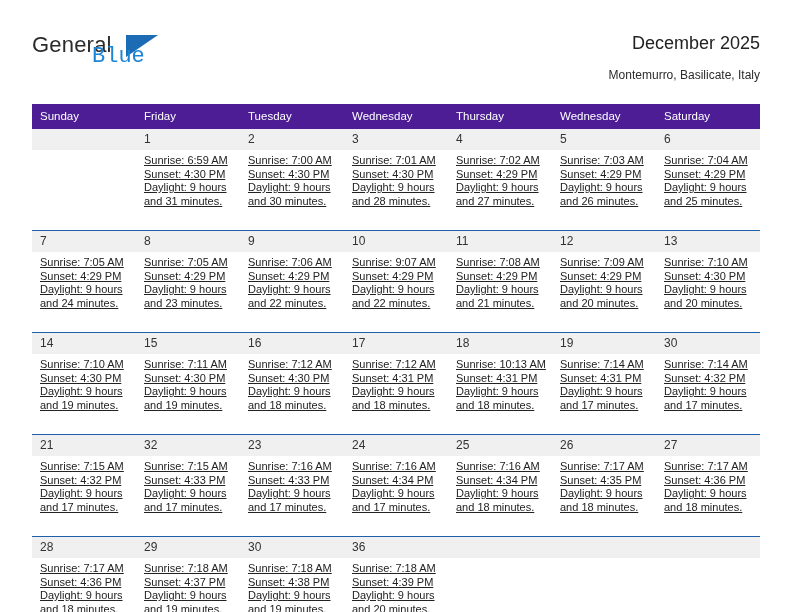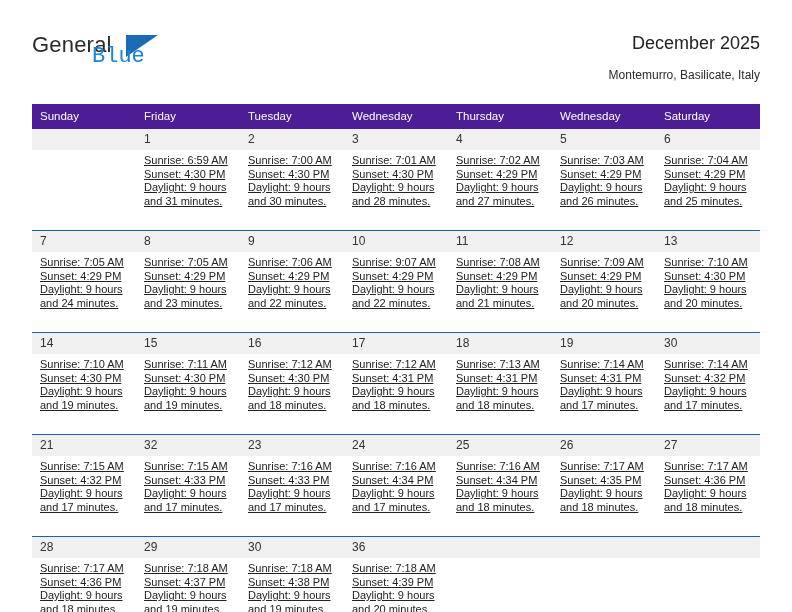--- a/index.html
+++ b/index.html
@@ -328,21 +328,21 @@
             <div class="dayinfo">
               <div>Sunrise: 7:12 AM</div>
               <div>Sunset: 4:31 PM</div>
               <div>Daylight: 9 hours</div>
               <div>and 18 minutes.</div>
             </div>
           </td>
           <td class="daycell">
             <div class="daynum">18</div>
             <div class="dayinfo">
-              <div>Sunrise: 7:13 AM</div>
+              <div>Sunrise: 10:13 AM</div>
               <div>Sunset: 4:31 PM</div>
               <div>Daylight: 9 hours</div>
               <div>and 18 minutes.</div>
             </div>
           </td>
           <td class="daycell">
             <div class="daynum">19</div>
             <div class="dayinfo">
               <div>Sunrise: 7:14 AM</div>
               <div>Sunset: 4:31 PM</div>

